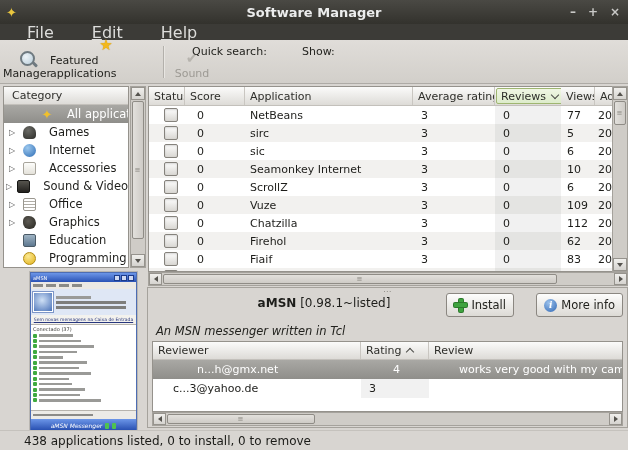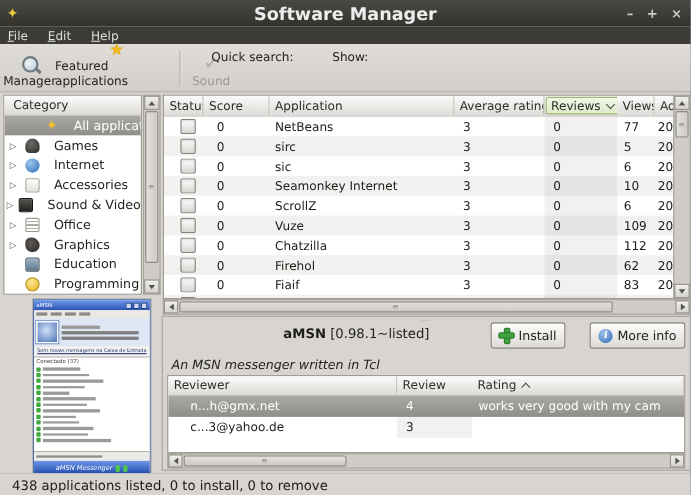--- a/index.html
+++ b/index.html
@@ -4,27 +4,27 @@
 <style>
   html,body{margin:0;padding:0;background:#555;}
   .app{position:relative;width:628px;height:450px;background:#d8d5d1;
        font-family:"DejaVu Sans","Liberation Sans",sans-serif;color:#1c1c1a;
        outline:1px solid #26251f;overflow:hidden;}
   
   .titlebar{position:absolute;left:0;top:0;width:628px;height:24px;
     background:linear-gradient(#4a4944,#33322d);display:flex;align-items:center;}
   .titlebar .appicon{color:#e9c63e;font-size:13px;margin-left:6px;}
   .titlebar .title{position:absolute;left:0;right:0;text-align:center;
-    color:#eceded;font-weight:bold;font-size:16px;}
+    color:#eceded;font-weight:bold;font-size:13px;}
   .win-controls{position:absolute;right:8px;top:0;height:24px;display:flex;gap:12px;align-items:center;}
   .win-controls span{color:#c9c9c7;font-size:12px;font-weight:bold;cursor:default;}
   
   .menubar{position:absolute;left:0;top:24px;width:628px;height:16px;background:#3c3b37;
     display:flex;align-items:center;gap:18px;padding-left:7px;box-sizing:border-box;}
-  .menu-item{color:#dddddb;font-size:11px;}
+  .menu-item{color:#dddddb;font-size:16px;margin-left:20px;}
   .menu-item::first-letter{text-decoration:underline;}
   
   .toolbar{position:absolute;left:0;top:40px;width:628px;height:44px;
     background:linear-gradient(#e0ddd9,#d2cfca);border-bottom:1px solid #aeaba6;box-sizing:border-box;}
   .tb-btn{position:absolute;top:2px;height:40px;display:flex;flex-direction:column;
     align-items:center;justify-content:flex-end;font-size:11px;color:#23231f;padding-bottom:2px;box-sizing:border-box;}
   .tb-btn .ticon{height:18px;display:flex;align-items:center;justify-content:center;}
   .tb-btn.disabled{color:#9d9a94;}
   .mag{position:relative;width:11px;height:11px;border:2px solid #6f7a80;border-radius:50%;
     background:radial-gradient(circle at 35% 35%,#eef4f8,#b9cdd9);}
@@ -151,29 +151,29 @@
   .plus-icon::after{content:"";position:absolute;top:4.5px;left:0;height:4px;width:13px;background:#3fa33f;
     border-radius:1px;box-shadow:0 0 0 1px #2c7a2c;}
   .info-icon{width:13px;height:13px;border-radius:50%;background:radial-gradient(circle at 38% 30%,#9cc2ec,#2f67b4);
     color:#fff;font-size:9px;font-weight:bold;font-style:italic;display:flex;align-items:center;justify-content:center;font-family:"DejaVu Serif",serif;}
   .d-desc{position:absolute;left:8px;top:36px;font-size:11.5px;font-style:italic;color:#23231f;}
   .rev-table{position:absolute;left:4px;top:53px;width:471px;height:71px;background:#fff;
     border:1px solid #95928c;box-sizing:border-box;overflow:hidden;}
   .rev-head{display:grid;grid-template-columns:208px 68px 193px;height:17px;
     background:linear-gradient(#fbfbfa,#dddbd7);border-bottom:1px solid #c3c0bb;}
   .rev-row{display:grid;grid-template-columns:208px 68px 193px;height:19px;align-items:center;font-size:11px;color:#1d1d1a;}
-  .rev-row.selected{background:linear-gradient(#a9a8a4,#8f8e8a);color:#fff;}
+  .rev-row.selected{background:linear-gradient(#a9a8a4,#8f8e8a);color:#fff;padding-left:24px;}
   .rev-row .rc-reviewer{padding-left:20px;overflow:hidden;white-space:nowrap;}
   .rev-row .rc-rating{align-self:stretch;display:flex;align-items:center;padding-left:8px;background:rgba(60,58,52,0.07);box-sizing:border-box;}
   .rev-row.selected .rc-rating{background:none;}
   .rev-row .rc-review{padding-left:6px;overflow:hidden;white-space:nowrap;}
   .rev-hscroll{position:absolute;left:4px;top:124px;width:471px;}
   
   .statusbar{position:absolute;left:0;top:430px;width:628px;height:20px;background:#d8d5d1;
-    border-top:1px solid #c5c2bd;display:flex;align-items:center;padding-left:11px;box-sizing:border-box;
+    border-top:1px solid #c5c2bd;display:flex;align-items:center;padding-left:24px;box-sizing:border-box;
     font-size:12px;color:#1b1b18;}
 </style>
 </head>
 <body>
 
 <div class="app">
 
   <div class="titlebar">
     <span class="appicon">✦</span>
     <span class="title">Software Manager</span>
@@ -536,25 +536,25 @@
     </div>
     <div class="btn moreinfo">
       <span class="info-icon">i</span>
       <span>More info</span>
     </div>
     <div class="d-desc">An MSN messenger written in Tcl</div>
 
     <div class="rev-table">
       <div class="rev-head">
         <div class="th">Reviewer</div>
-        <div class="th" style="border-right:none;">Review</div>
         <div class="th">
           <span>Rating</span>
           <span class="chev up" style="margin-left:6px;"></span>
         </div>
+        <div class="th" style="border-right:none;">Review</div>
       </div>
       <div class="rev-row selected">
         <div class="rc-reviewer">n...h@gmx.net</div>
         <div class="rc-rating">4</div>
         <div class="rc-review">works very good with my cam</div>
       </div>
       <div class="rev-row">
         <div class="rc-reviewer">c...3@yahoo.de</div>
         <div class="rc-rating">3</div>
         <div class="rc-review"></div>

